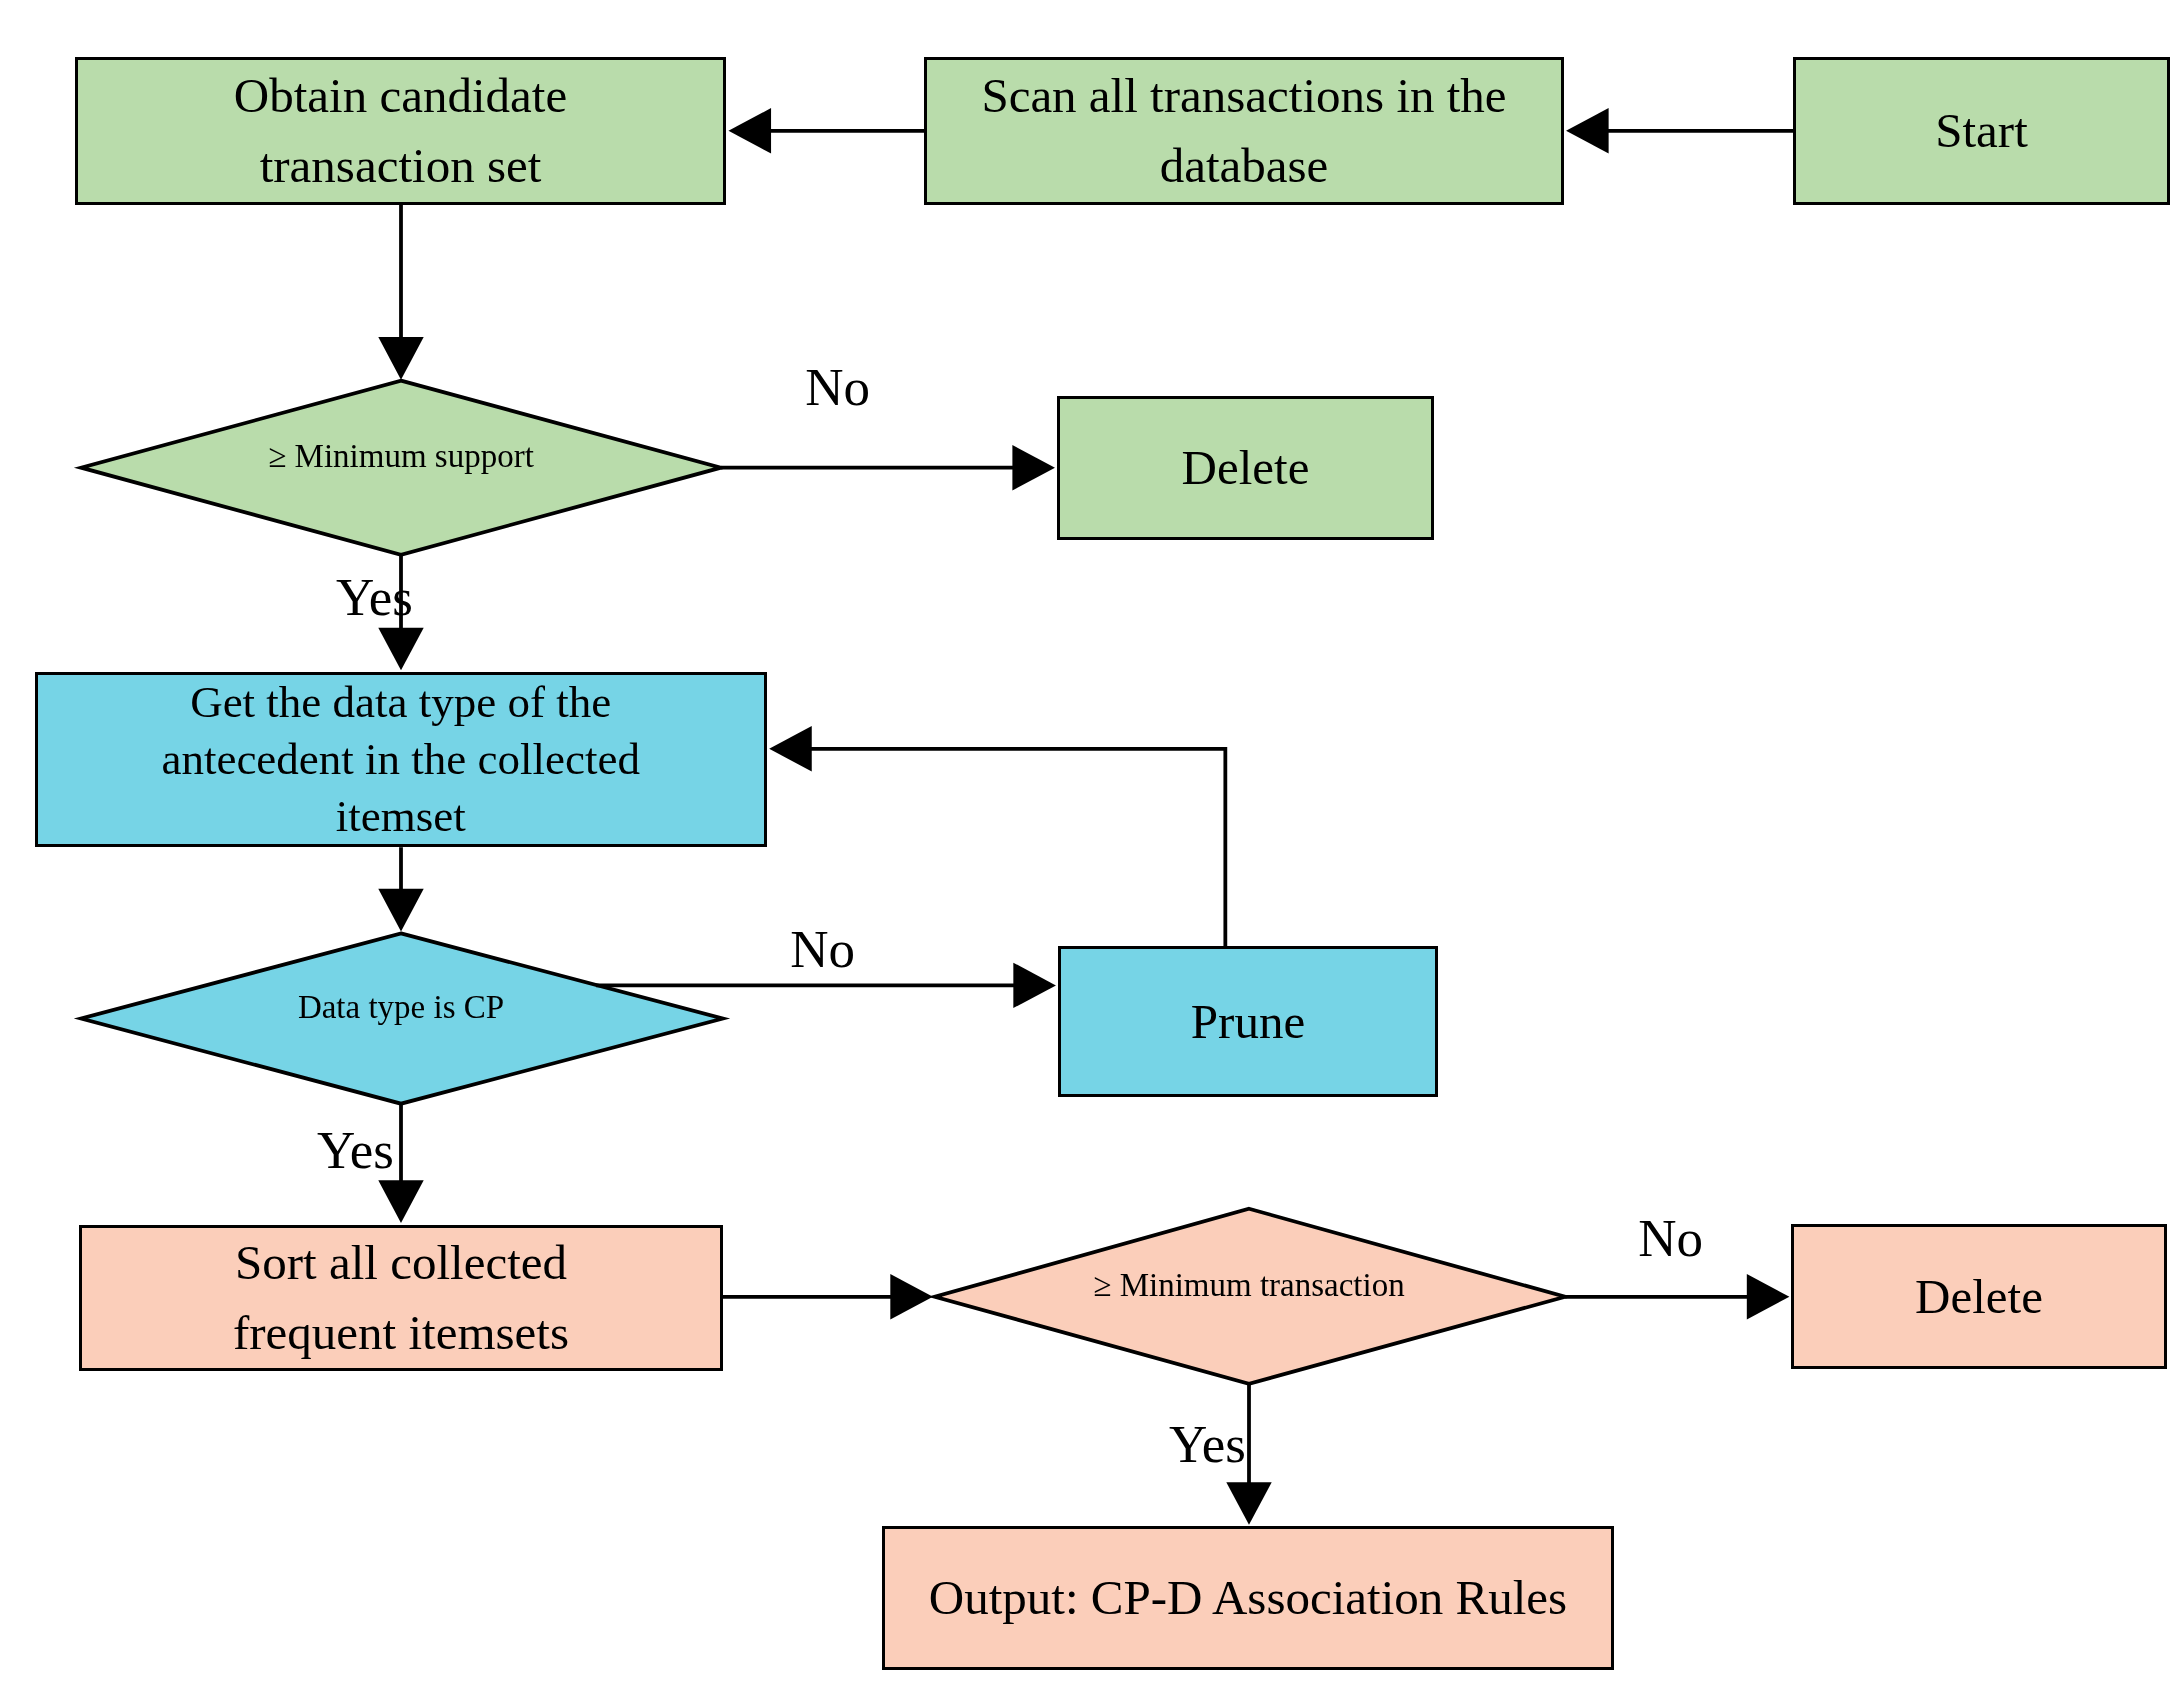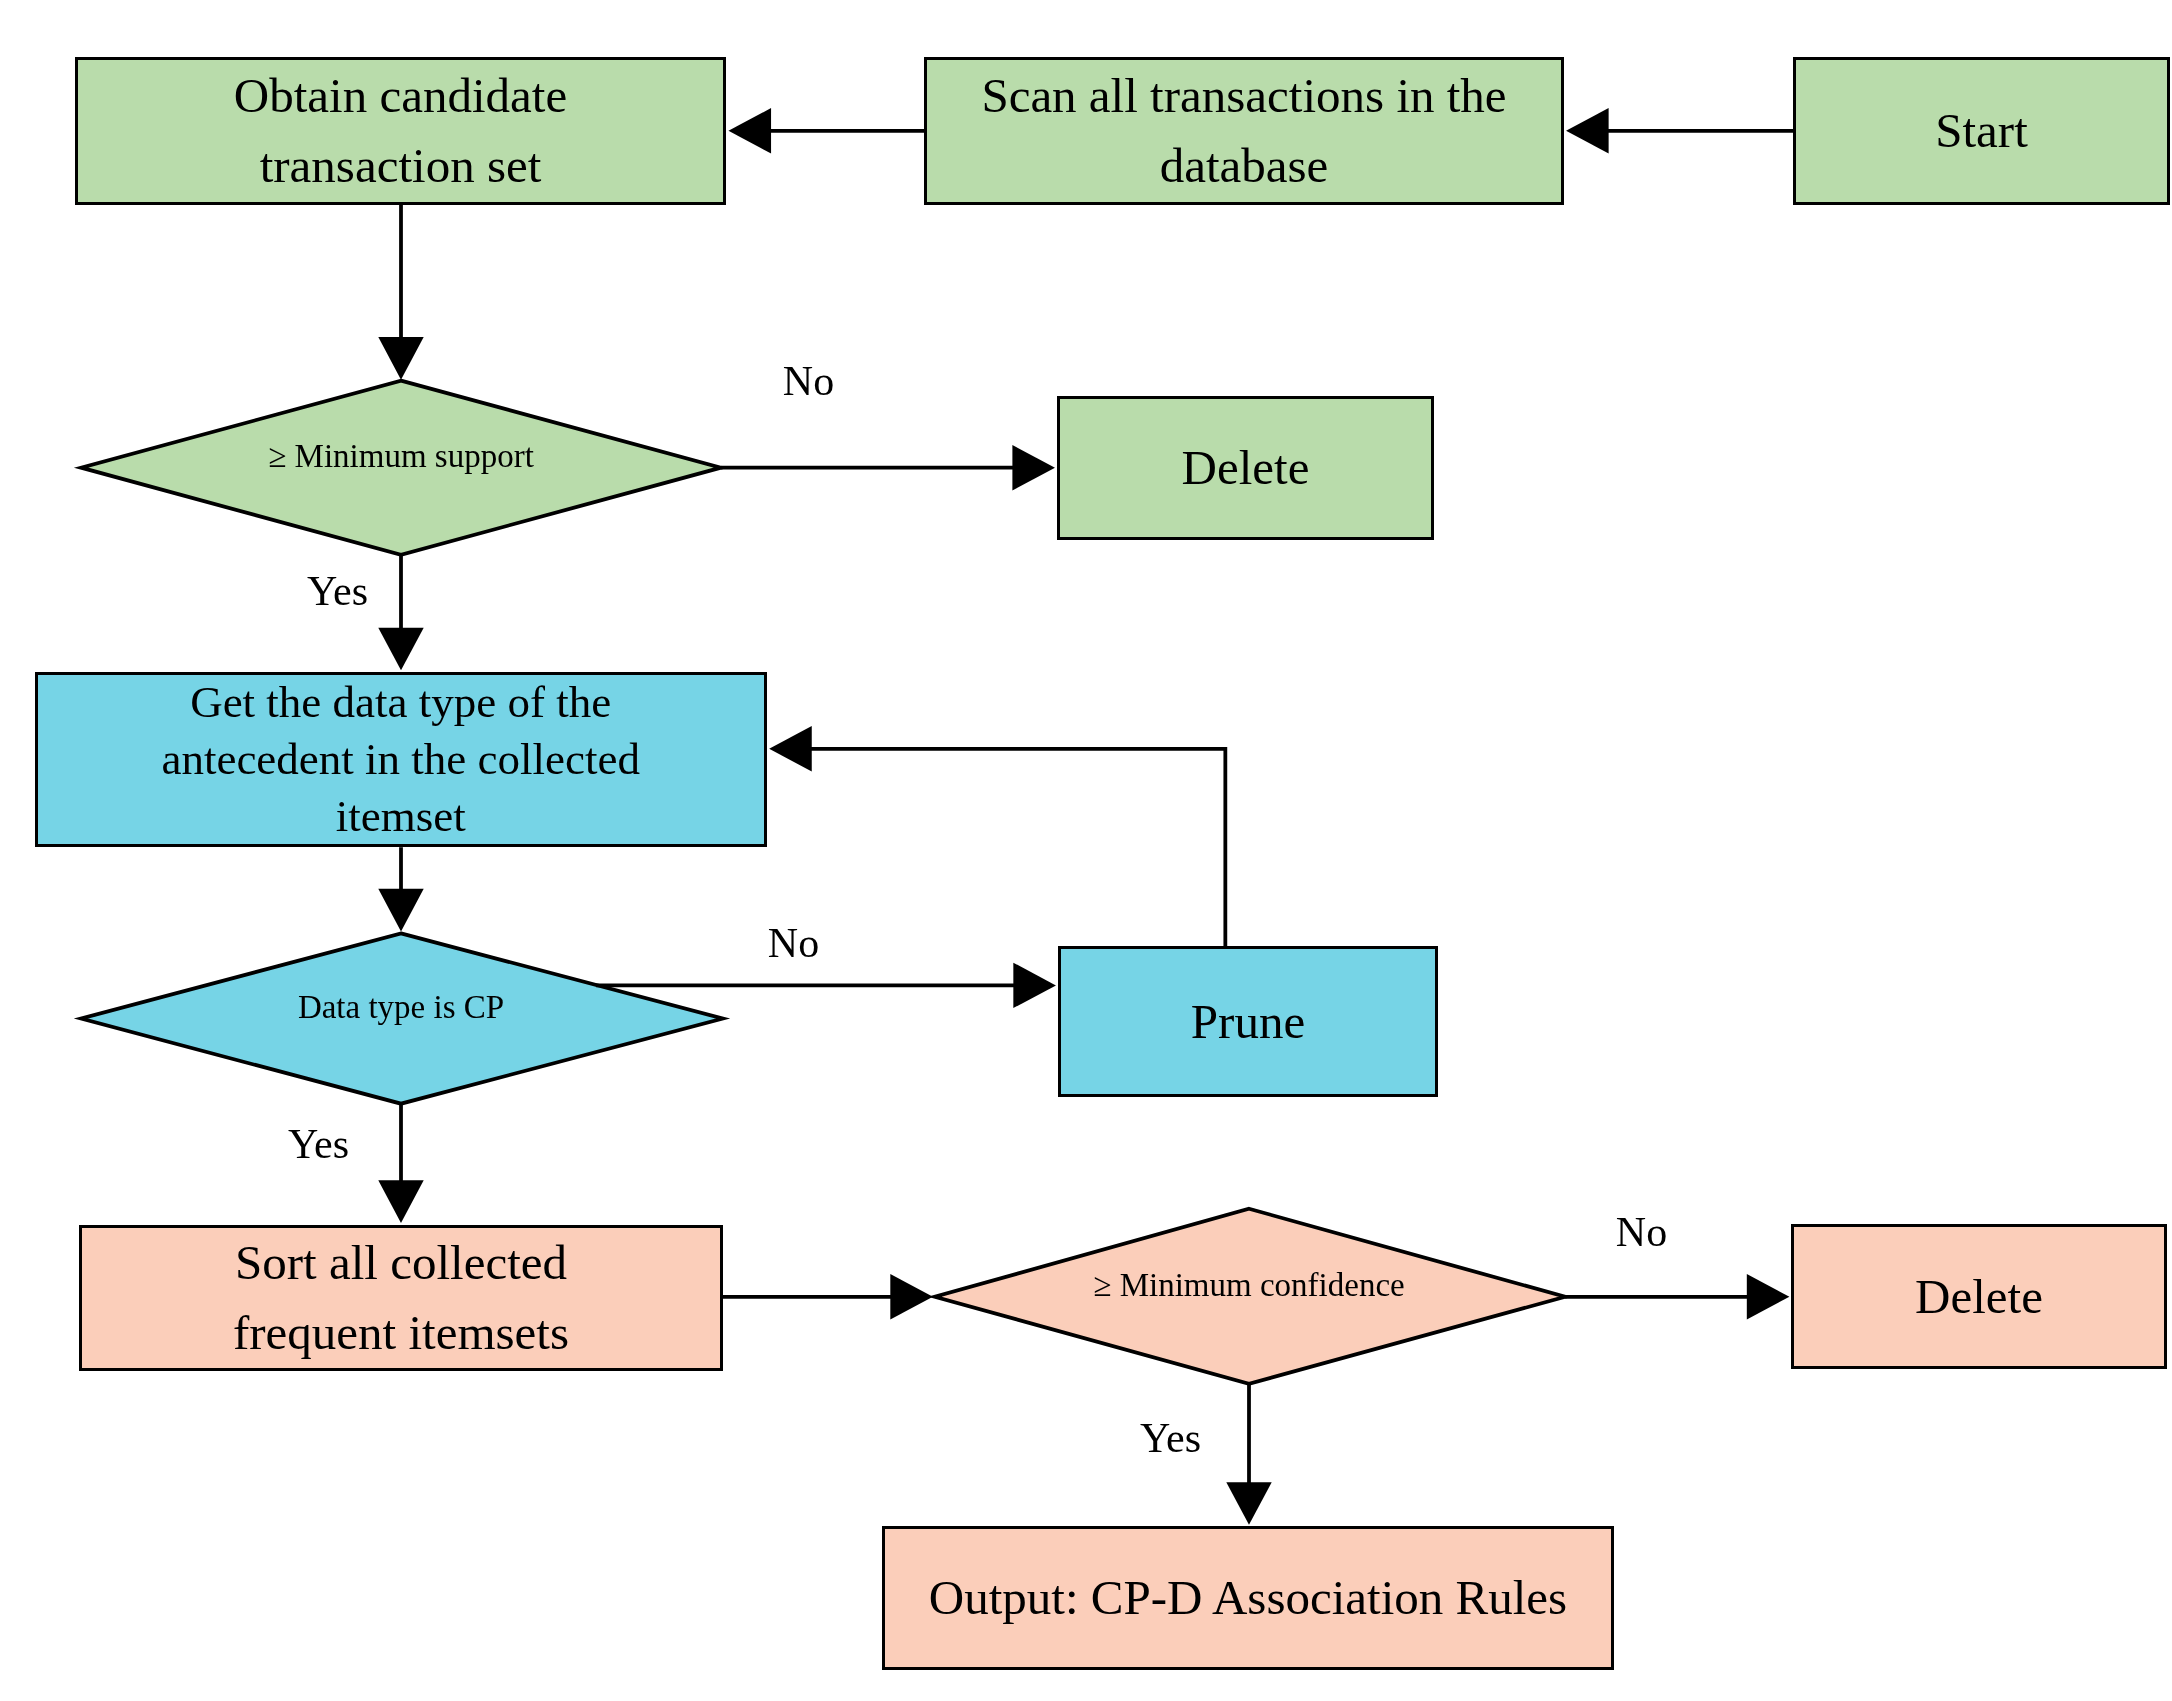--- a/index.html
+++ b/index.html
@@ -53,22 +53,22 @@
   .fill-pink  { background: var(--c-pink,  #fbceba); }
   .diamond-label {
     position: absolute;
     text-align: center;
     font-size: 33px;
     line-height: 1.2;
     z-index: 2;
   }
   .edge-label {
     position: absolute;
-    text-align: center;
-    font-size: 42px;
+    text-align: right;
+    font-size: 53px;
     line-height: 1.2;
     z-index: 2;
   }
 </style>
 </head>
 <body>
 
 <div class="canvas">
 
   <svg class="connector-layer" viewBox="0 0 2296 1798" xmlns="http://www.w3.org/2000/svg">
@@ -129,21 +129,21 @@
   <div class="node fill-pink" style="left:49px; top:1225px; width:644px; height:146px; padding:2px 104px;">Sort all collected frequent itemsets</div>
 
   <div class="node fill-pink" style="left:1761px; top:1224px; width:376px; height:145px;">Delete</div>
 
   <div class="node fill-pink" style="left:852px; top:1526px; width:732px; height:144px; padding:0 19px;">Output: CP-D Association Rules</div>
 
   <div class="diamond-label" style="left:87px; top:437px; width:568px;">≥ Minimum support</div>
 
   <div class="diamond-label" style="left:87px; top:988px; width:568px;">Data type is CP</div>
 
-  <div class="diamond-label" style="left:935px; top:1266px; width:568px;">≥ Minimum confidence</div>
+  <div class="diamond-label" style="left:935px; top:1266px; width:568px;">≥ Minimum transaction</div>
 
   <div class="edge-label" style="left:717px; top:356px; width:123px;">No</div>
 
   <div class="edge-label" style="left:232px; top:566px; width:151px;">Yes</div>
 
   <div class="edge-label" style="left:702px; top:918px; width:123px;">No</div>
 
   <div class="edge-label" style="left:213px; top:1119px; width:151px;">Yes</div>
 
   <div class="edge-label" style="left:1550px; top:1207px; width:123px;">No</div>

